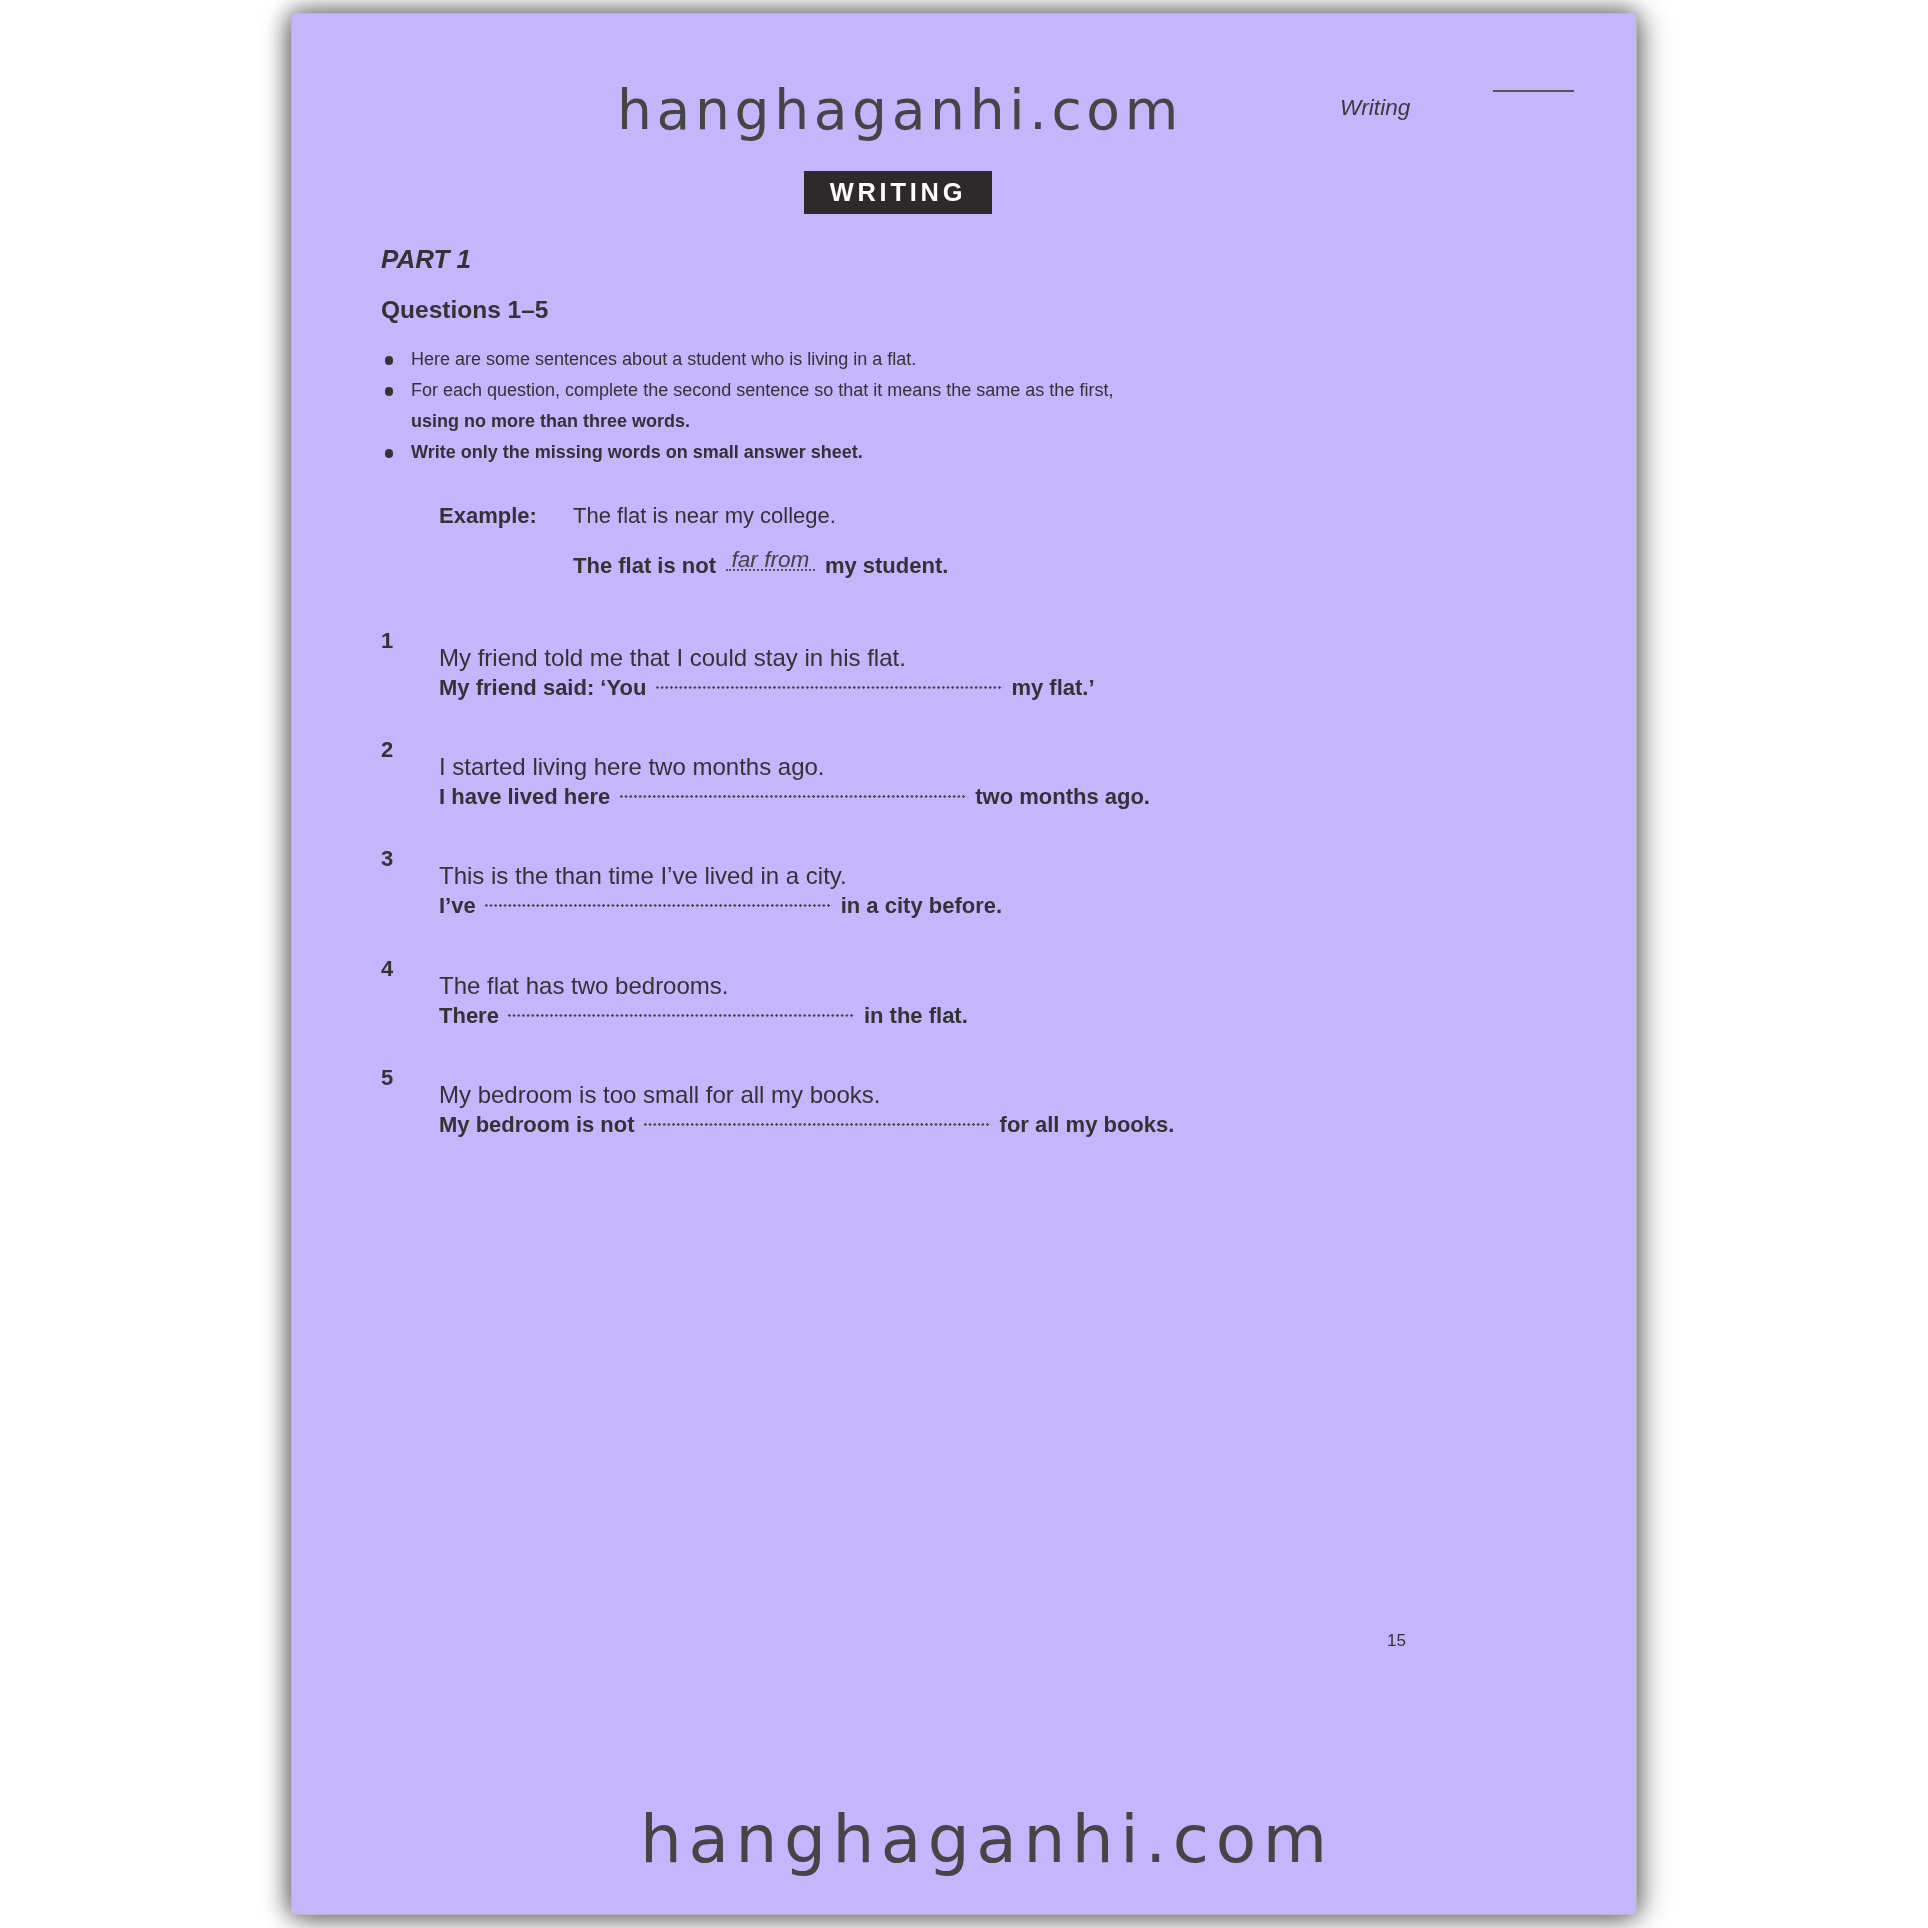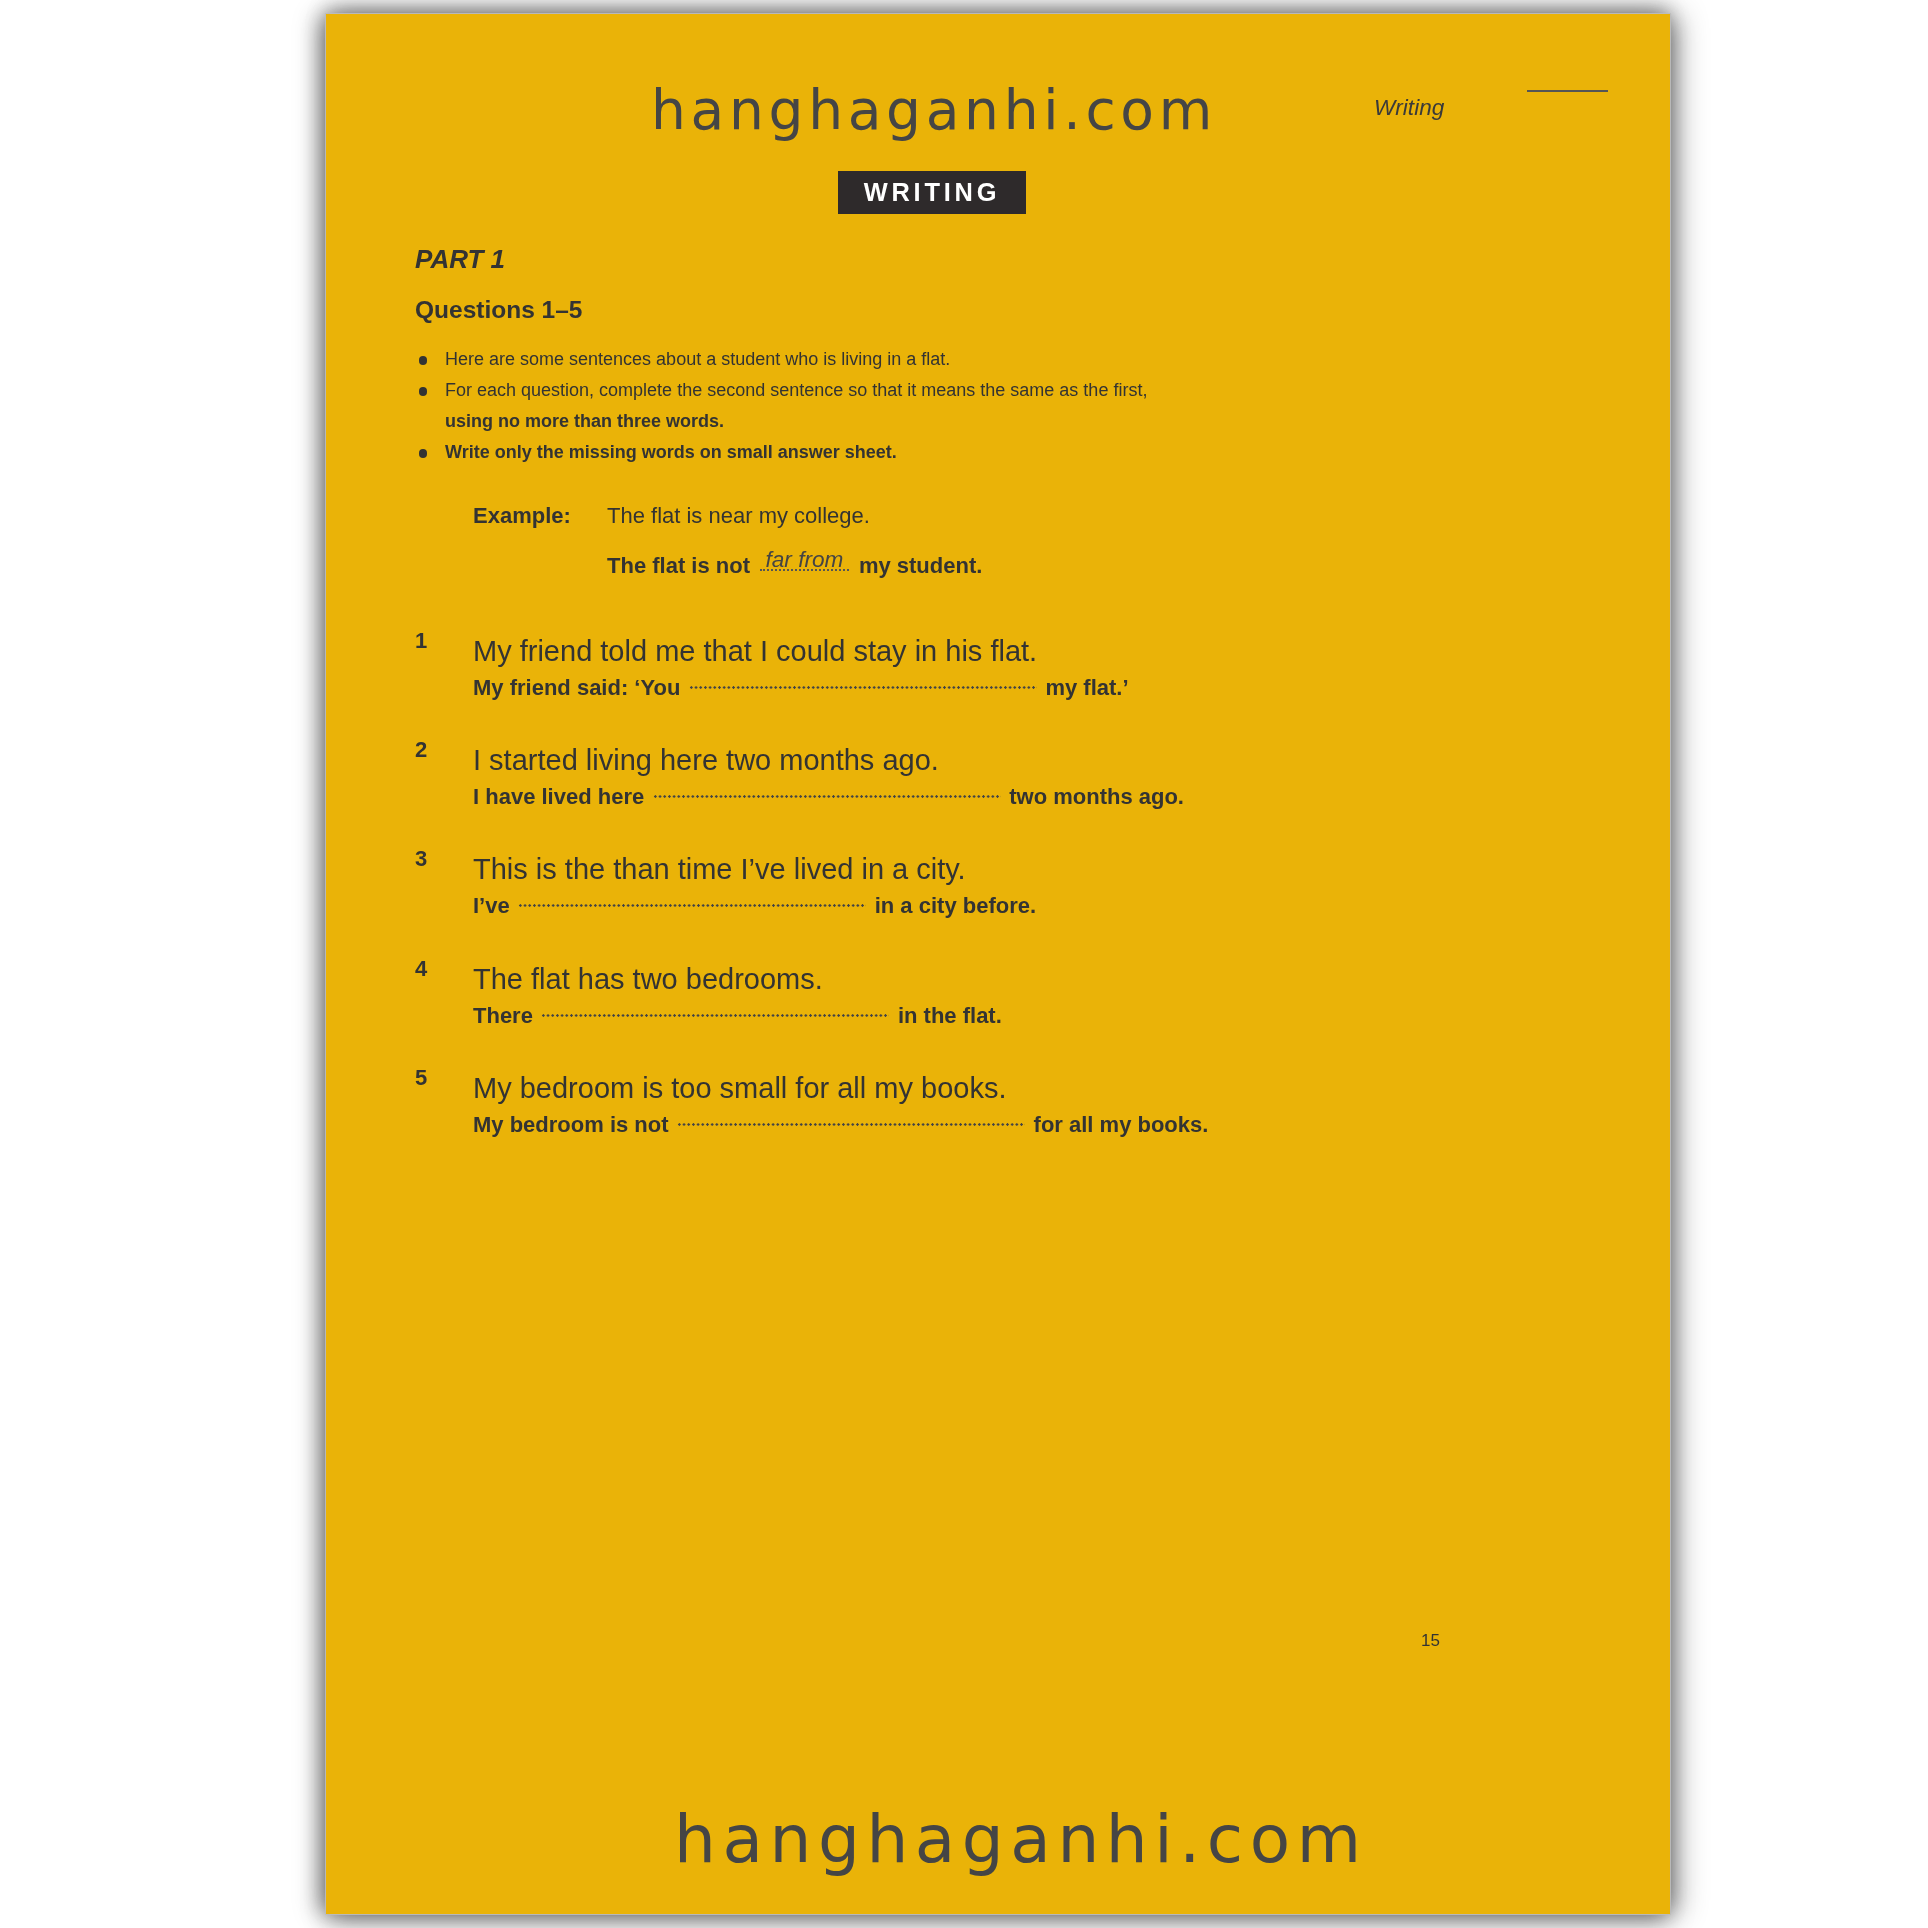--- a/index.html
+++ b/index.html
@@ -14,28 +14,27 @@
       position: relative;
       font-family: "Liberation Sans", sans-serif;
       color: #2f2f2f;
     }
     .page {
       position: absolute;
       left: 292px;
       top: 14px;
       width: 1344px;
       height: 1900px;
-      background: #eab308;
+      background: #c4b5fd;
       box-shadow:
         0 0 0 0.9px #bdbdbd,
         -9.4px 0 22.6px rgba(0,0,0,0.28),
         9.4px 0 28px rgba(0,0,0,0.30),
         0 -7.5px 19px rgba(0,0,0,0.22),
         0 9.4px 22.6px rgba(0,0,0,0.26);
-      margin-left: 34px;
     }
     .abs { position: absolute; white-space: nowrap; }
 
     .watermark {
       font-family: "DejaVu Sans", sans-serif;
       color: #454545;
       font-weight: normal;
       letter-spacing: 4.7px;
     }
     .watermark.top {
@@ -142,22 +141,22 @@
       width: 1130px;
       height: 94px;
     }
     .q-num {
       position: absolute;
       left: 0; top: 0;
       font-size: 22px; font-weight: bold; color: #333;
     }
     .q-orig {
       position: absolute;
-      left: 58px; top: 7px;
-      font-size: 29px; color: #333;
+      left: 58px; top: 16px;
+      font-size: 24px; color: #333;
       white-space: nowrap;
     }
     .q-rewrite {
       position: absolute;
       left: 58px; top: 47px;
       font-size: 22px; font-weight: bold; color: #333;
       white-space: nowrap;
       display: flex;
       align-items: center;
     }

